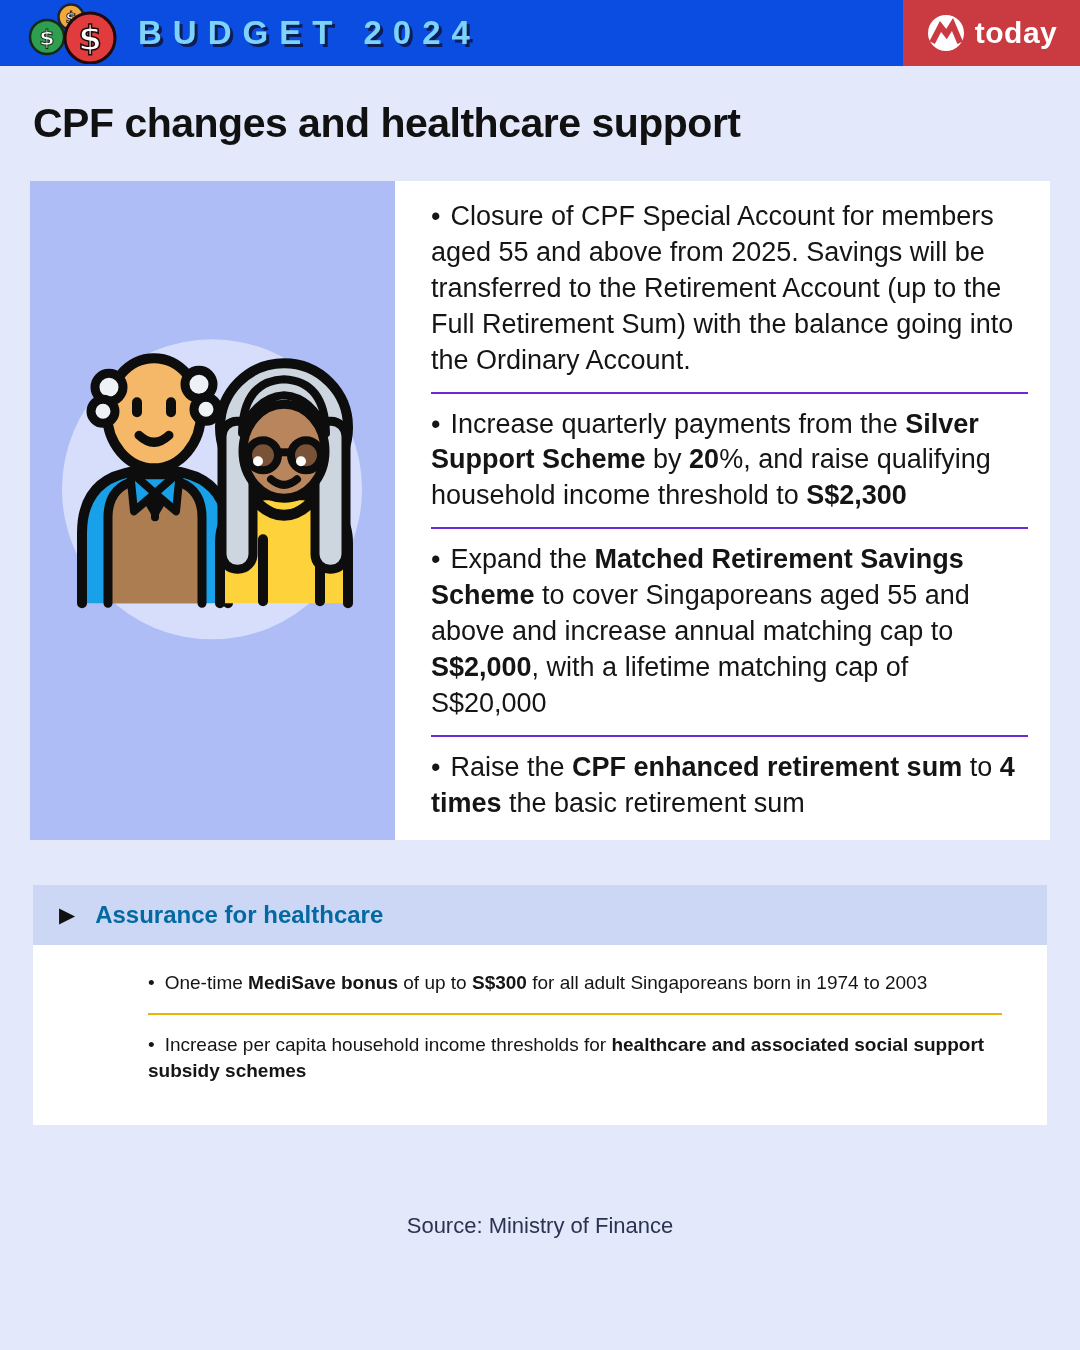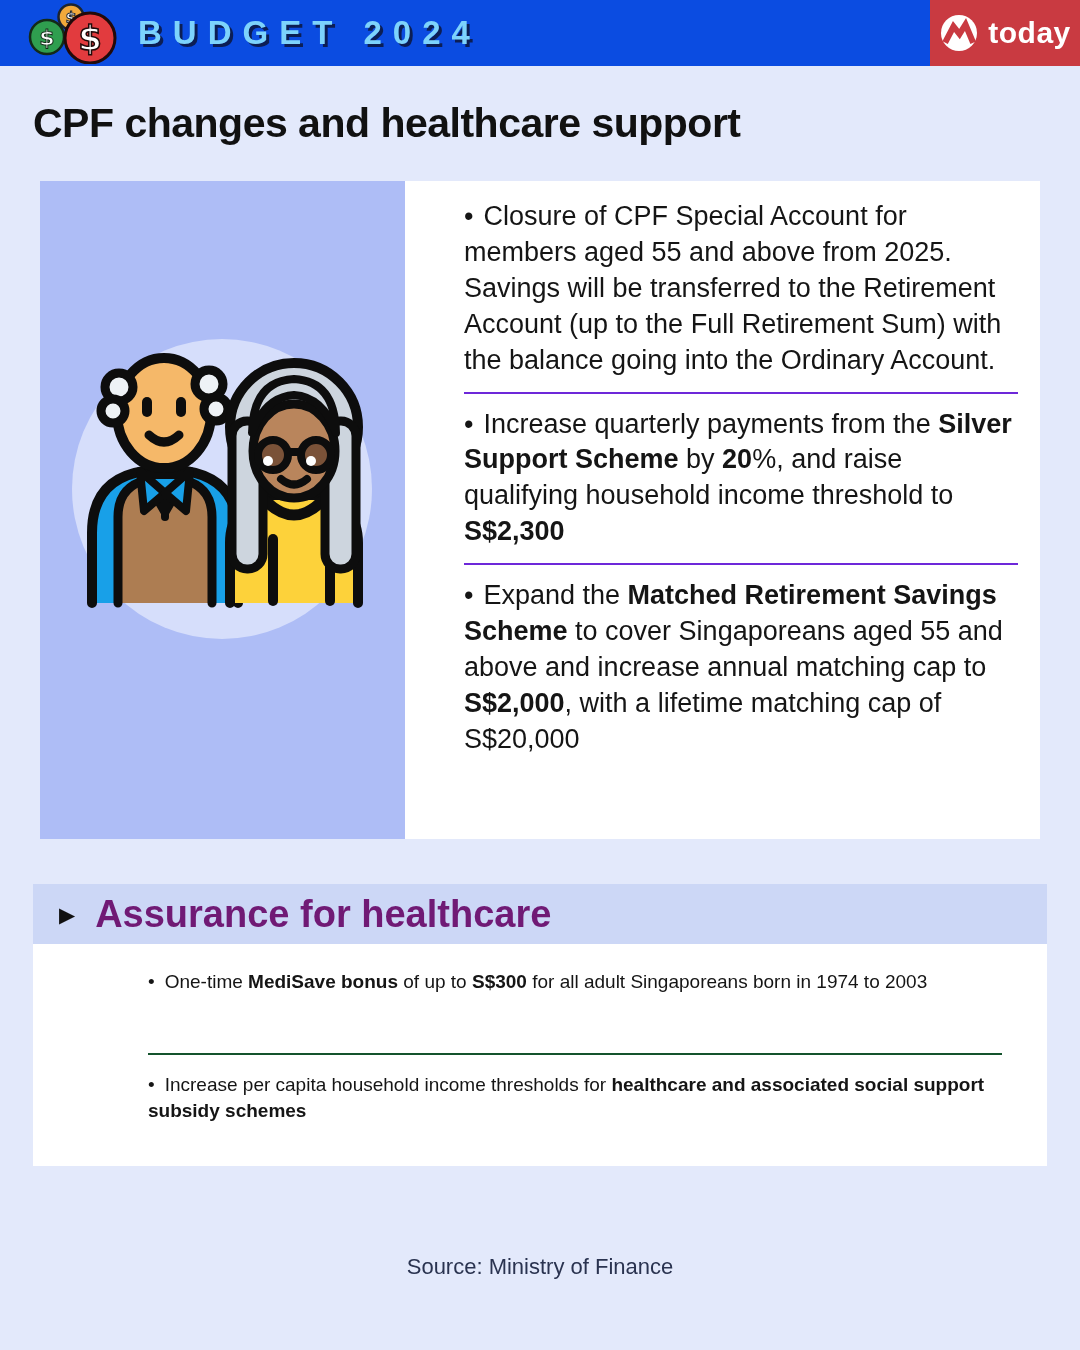--- a/index.html
+++ b/index.html
@@ -17,54 +17,53 @@
     padding-left:26px;
   }
   .coins { width:100px; height:62px; flex:0 0 auto; }
   .banner-title {
     color:#7dd3fc; font-size:33px; font-weight:700;
     letter-spacing:11px; margin-left:12px;
     text-shadow:3px 3px 0 rgba(13,27,76,.95);
     white-space:nowrap;
   }
   .brand-block {
-    margin-left:auto; width:150px; height:66px;
+    margin-left:auto; width:177px; height:66px;
     background:#c93a41; display:flex; align-items:center;
     justify-content:center; gap:9px;
   }
   .brand-name { color:#fff; font-size:30px; font-weight:700; letter-spacing:.5px; }
   
   .page-title {
     margin:34px 33px 16px; font-size:41px; font-weight:700;
     letter-spacing:-.5px; color:#111;
   }
   
   .cpf-card {
-    margin:34px 40px 0; display:flex; background:#fff;
+    margin:34px 30px 0; display:flex; background:#fff;
     min-height:658px;
-    gap:23px;
   }
   .illus-panel { width:365px; flex:0 0 auto; background:#aebdf6; position:relative; overflow:hidden; }
   .illus-panel svg { display:block; width:100%; height:100%; }
   .cpf-bullets { flex:1; padding:5px 22px 5px 36px; list-style:none; }
   .cpf-bullets li { padding:13px 0; font-size:27px; line-height:1.33; }
   .cpf-bullets li + li { border-top:2px solid #6d28d9; }
   .marker { margin-right:10px; }
   b { font-weight:700; }
   
   .section-band {
     margin:45px 33px 0; height:60px; background:#ccd7f6;
     display:flex; align-items:center; padding-left:26px; gap:20px;
   }
   .tri { font-size:21px; line-height:1; color:#111; }
-  .section-heading { font-size:38px; font-weight:700; color:#701a75; }
+  .section-heading { font-size:24px; font-weight:700; color:#0369a1; }
   .healthcare-panel { margin:0 33px; background:#fff; padding:8px 45px 24px 115px; }
   .hc-bullets { list-style:none; }
   .hc-bullets li { padding:17px 0; font-size:19px; line-height:1.38; }
-  .hc-bullets li + li { border-top:2px solid #14532d;margin-top:41px; }
+  .hc-bullets li + li { border-top:2px solid #eab308; }
   
   .source-note {
     margin-top:88px; text-align:center;
     font-size:22px; color:#2a3350;
   }
 </style>
 </head>
 <body>
 
 <header class="topbar">
@@ -157,20 +156,23 @@
   <ul class="cpf-bullets">
     <li>
       <span class="marker">•</span><span><span>Closure of CPF Special Account for members aged 55 and above from 2025. Savings will be transferred to the Retirement Account (up to the Full Retirement Sum) with the balance going into the Ordinary Account.</span></span>
     </li>
     <li>
       <span class="marker">•</span><span><span>Increase quarterly payments from the </span><b>Silver Support Scheme</b><span> by </span><b>20</b><span>%, and raise qualifying household income threshold to </span><b>S$2,300</b></span>
     </li>
     <li>
       <span class="marker">•</span><span><span>Expand the </span><b>Matched Retirement Savings Scheme</b><span> to cover Singaporeans aged 55 and above and increase annual matching cap to </span><b>S$2,000</b><span>, with a lifetime matching cap of S$20,000</span></span>
     </li>
+    <li>
+      <span class="marker">•</span><span><span>Raise the </span><b>CPF enhanced retirement sum</b><span> to </span><b>4 times</b><span> the basic retirement sum</span></span>
+    </li>
   </ul>
 </section>
 
 <div class="section-band">
   <span class="tri">▶</span>
   <span class="section-heading">Assurance for healthcare</span>
 </div>
 
 <section class="healthcare-panel">
   <ul class="hc-bullets">

